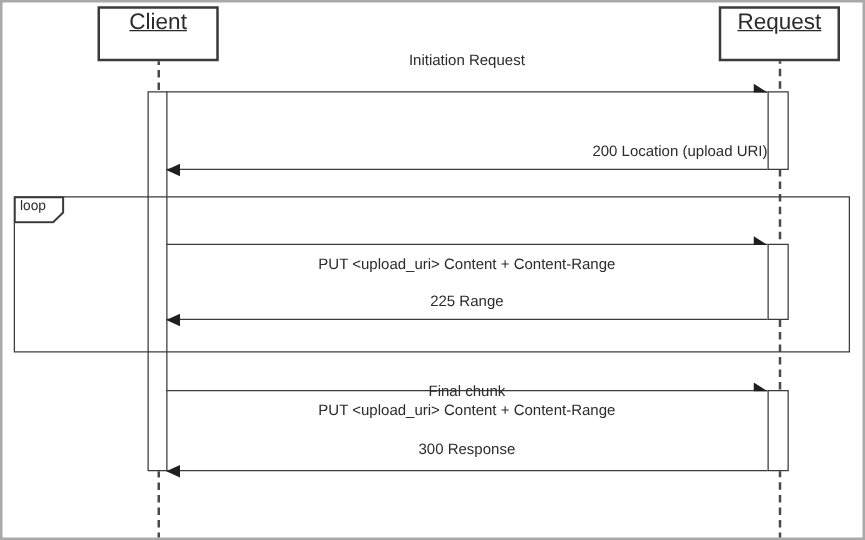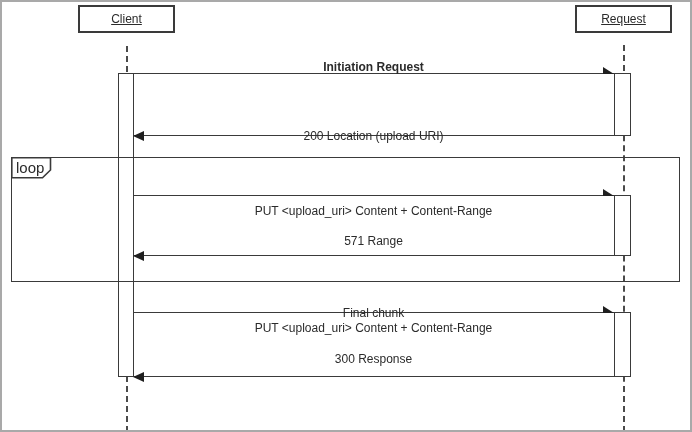--- a/index.html
+++ b/index.html
@@ -16,25 +16,25 @@
   
   .lifeline {
     position:absolute; width:0;
     border-left:2px dashed #4a4a4a;
     z-index:1;
   }
   .lifeline.client { left:124px; top:44px; height:386px; }
   .lifeline.server { left:621px; top:43px; height:387px; }
   
   .actor {
-    position:absolute; top:3px; height:28px;
+    position:absolute; top:3px; height:44px;
     box-sizing:border-box;
     border:2px solid #3a3a3a; background:#fff;
-    display:flex; align-items:center; justify-content:center;
-    font-size:12px; z-index:5;
+    display:flex; justify-content:center;
+    font-size:18px; z-index:5;
   }
   .actor span { text-decoration:underline; }
   .actor.client { left:76px; width:97px; }
   .actor.server { left:573px; width:97px; }
   
   .activation {
     position:absolute; box-sizing:border-box;
     border:1.6px solid #3a3a3a; background:#fff; z-index:2;
   }
   .act-client  { left:116px; top:71px; width:16px; height:304px; }
@@ -43,21 +43,21 @@
   .act-server3 { left:612px; top:310px; width:17px; height:65px; }
   
   .loop-frame {
     position:absolute; left:9px; top:155px; width:669px; height:125px;
     box-sizing:border-box; border:1.6px solid #3a3a3a;
     background:transparent; z-index:6;
   }
   .loop-pentagon { position:absolute; left:9px; top:155px; z-index:7; }
   .loop-label {
     position:absolute; left:14px; top:157px; z-index:8;
-    font-size:15px; color:#2b2b2b;
+    font-size:11px; color:#2b2b2b;
   }
   
   .mline {
     position:absolute; left:131px; width:481px; height:0;
     border-top:1.6px solid #3a3a3a; z-index:6;
   }
   .req1 { top:71px; }  .resp1 { top:133px; }
   .req2 { top:193px; } .resp2 { top:253px; }
   .req3 { top:310px; } .resp3 { top:374px; }
   
@@ -75,21 +75,21 @@
   }
   .al1 { left:131px; top:129px; }
   .al2 { left:131px; top:249px; }
   .al3 { left:131px; top:370px; }
   
   .mtext {
     position:absolute; left:131px; width:481px;
     text-align:center; font-size:12px; color:#2b2b2b;
     white-space:nowrap; z-index:8;
   }
-  .t-title1 { top:58px;font-weight:bold; }  .t-req1 { top:79px; }  .t-resp1 { top:127px; }
+  .t-title1 { top:39px; }  .t-req1 { top:79px; }  .t-resp1 { top:112px;text-align:right; }
   .t-title2 { top:167px; } .t-req2 { top:202px; } .t-resp2 { top:232px; }
   .t-title3 { top:304px; } .t-req3 { top:319px; } .t-resp3 { top:350px; }
 </style>
 </head>
 <body>
 
 <div class="canvas">
 
   <div class="lifeline client"></div>
   <div class="lifeline server"></div>
@@ -115,21 +115,21 @@
   <div class="mtext t-title1">Initiation Request</div>
   <div class="mline req1"></div>
   <div class="arrow-right ar1"></div>
   <div class="mtext t-resp1">200 Location (upload URI)</div>
   <div class="mline resp1"></div>
   <div class="arrow-left al1"></div>
 
   <div class="mline req2"></div>
   <div class="arrow-right ar2"></div>
   <div class="mtext t-req2">PUT &lt;upload_uri&gt; Content + Content-Range</div>
-  <div class="mtext t-resp2">571 Range</div>
+  <div class="mtext t-resp2">225 Range</div>
   <div class="mline resp2"></div>
   <div class="arrow-left al2"></div>
 
   <div class="mtext t-title3">Final chunk</div>
   <div class="mline req3"></div>
   <div class="arrow-right ar3"></div>
   <div class="mtext t-req3">PUT &lt;upload_uri&gt; Content + Content-Range</div>
   <div class="mtext t-resp3">300 Response</div>
   <div class="mline resp3"></div>
   <div class="arrow-left al3"></div>

